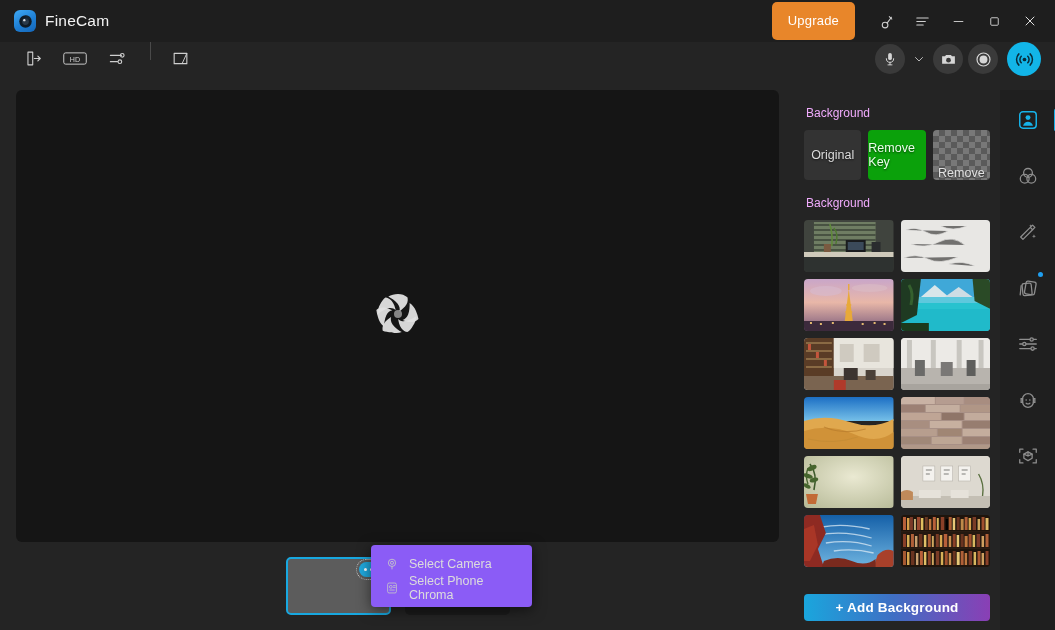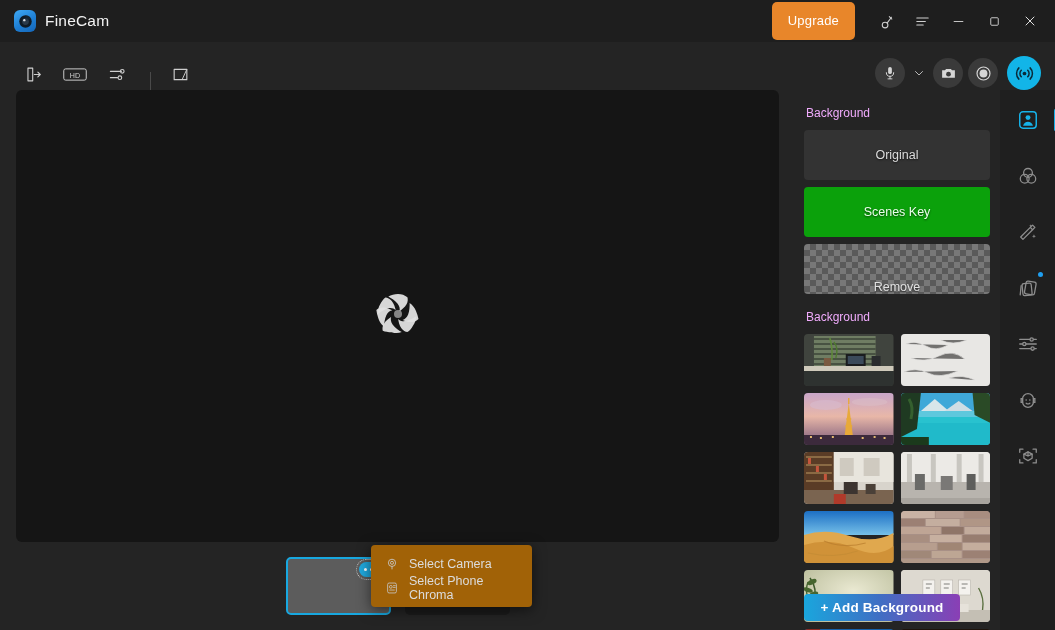--- a/index.html
+++ b/index.html
@@ -31,21 +31,21 @@
     padding:0 16px; height:38px; line-height:26px; cursor:pointer; letter-spacing:.2px;
   }
   .tb-icons { display:flex; align-items:center; gap:2px; margin-left:14px; }
   .tb-btn {
     width:34px; height:32px; display:flex; align-items:center; justify-content:center;
     cursor:pointer; border-radius:3px;
   }
 
   
   .toolbar {
-    height:48px; background:#242424; display:flex; align-items:flex-end;
+    height:48px; background:#242424; display:flex; align-items:flex-start;
     padding:0 14px; flex:0 0 48px;
   }
   .tool {
     width:38px; height:32px; display:flex; align-items:center; justify-content:center;
     cursor:pointer; border-radius:4px; margin-right:4px;
   }
   .vdiv { width:1px; height:18px; background:#4a4a4a; margin:0 10px; }
   .tb-right { margin-left:auto; display:flex; align-items:center; gap:5px; }
   .round-btn {
     width:30px; height:30px; border-radius:50%; background:#3a3a3a;
@@ -67,21 +67,21 @@
     position:relative; overflow:hidden;
   }
   .aperture-wrap {
     position:absolute; left:50%; top:50%; transform:translate(-50%,-50%);
     opacity:.92;
   }
 
   
   .ctx-menu {
     position:absolute; left:371px; top:455px; width:161px;
-    background:#a16207; border-radius:4px; padding:7px 0;
+    background:#8b5cf6; border-radius:4px; padding:7px 0;
     box-shadow:0 3px 14px rgba(0,0,0,.55); z-index:40;
   }
   .ctx-item {
     display:flex; align-items:center; gap:10px; padding:4px 13px;
     height:24px; cursor:pointer; font-size:12.5px; color:#dcdcdc;
   }
   .ctx-ico { width:15px; height:15px; display:flex; align-items:center; justify-content:center; flex:0 0 15px; }
 
   
   .scenes {
@@ -112,21 +112,21 @@
   .plus:before { left:10px; top:0; width:4px; height:24px; }
   .plus:after { top:10px; left:0; height:4px; width:24px; }
 
   
   .right {
     width:205px; flex:0 0 205px; background:#242424; padding:0 0 0 9px;
     display:flex; flex-direction:column; position:relative; overflow:hidden;
   }
   .panel-title { font-size:12px; color:#f0abfc; margin:16px 0 10px 2px; }
   .panel-title.second { margin-top:16px; }
-  .mode-grid { display:grid; grid-template-columns:1fr; gap:7px; width:186px; }
+  .mode-grid { display:grid; grid-template-columns:1fr 1fr 1fr; gap:7px; width:186px; }
   .mode {
     height:50px; border-radius:4px; display:flex; align-items:center; justify-content:center;
     font-size:12.5px; cursor:pointer; position:relative; overflow:hidden; color:#dcdcdc;
   }
   .mode span { position:relative; z-index:2; text-shadow:0 1px 2px rgba(0,0,0,.6); }
   .m-original { background:#333333; }
   .m-blur { background:linear-gradient(170deg,#c0761f 0%,#d98b2a 14%,#8a4a5e 46%,#4a2a52 74%,#2b1a3c 100%); }
   .m-chroma { background:#0ba10b; color:#eaffea; }
   .m-remove {
     background-image:
@@ -138,21 +138,21 @@
   }
 
   .bg-scroll { flex:1; min-height:0; overflow:hidden; width:195px; }
   .bg-grid { display:grid; grid-template-columns:1fr 1fr; gap:7px; width:186px; }
   .bg-thumb {
     height:52px; border-radius:4px; cursor:pointer; overflow:hidden; position:relative;
     background-size:cover;
   }
 
   .add-bg {
-    position:absolute; left:9px; bottom:9px; width:156px; height:27px; border:none;
+    position:absolute; left:9px; bottom:9px; width:186px; height:27px; border:none;
     border-radius:4px; color:#fff; font-size:13.5px; font-weight:bold; cursor:pointer;
     background:linear-gradient(90deg,#1aa6dd 0%,#3f6fc4 48%,#8a3fb5 100%);
     letter-spacing:.2px;
   }
 
   
   .rail {
     width:55px; flex:0 0 55px; background:#1f1f1f; display:flex; flex-direction:column;
     align-items:center; padding-top:12px; gap:20px; position:relative;
   }
@@ -340,21 +340,21 @@
       </div>
     </div>
 
     <div class="right">
       <div class="panel-title">Background</div>
       <div class="mode-grid">
         <div class="mode m-original">
           <span>Original</span>
         </div>
         <div class="mode m-chroma">
-          <span>Scenes Key</span>
+          <span>Remove Key</span>
         </div>
         <div class="mode m-remove">
           <span>Remove</span>
         </div>
       </div>
 
       <div class="panel-title second">Background</div>
       <div class="bg-scroll">
         <div class="bg-grid">
 

